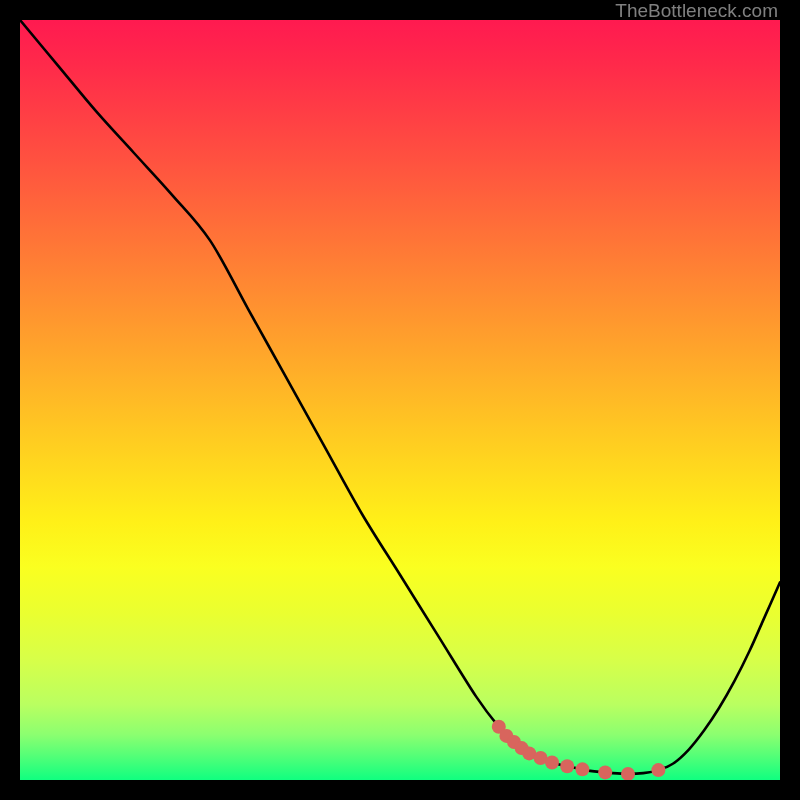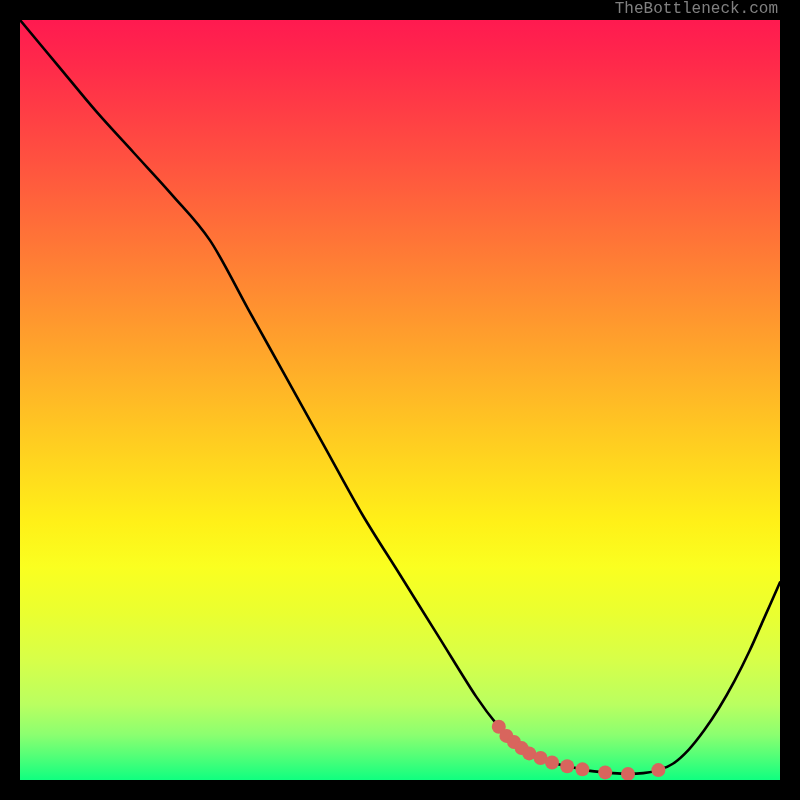--- a/index.html
+++ b/index.html
@@ -14,22 +14,22 @@
     position: absolute;
     left: 20px;
     top: 20px;
     width: 760px;
     height: 760px;
   }
   .watermark {
     position: absolute;
     top: 0;
     right: 22px;
-    font-family: Liberation Mono, monospace;
-    font-size: 16px;
+    font-family: Liberation Sans, sans-serif;
+    font-size: 19px;
     color: #808080;
     font-weight: 500;
   }
   svg { display: block; }
 </style>
 </head>
 <body>
 
 <div class="frame">
   <div class="watermark">TheBottleneck.com</div>

